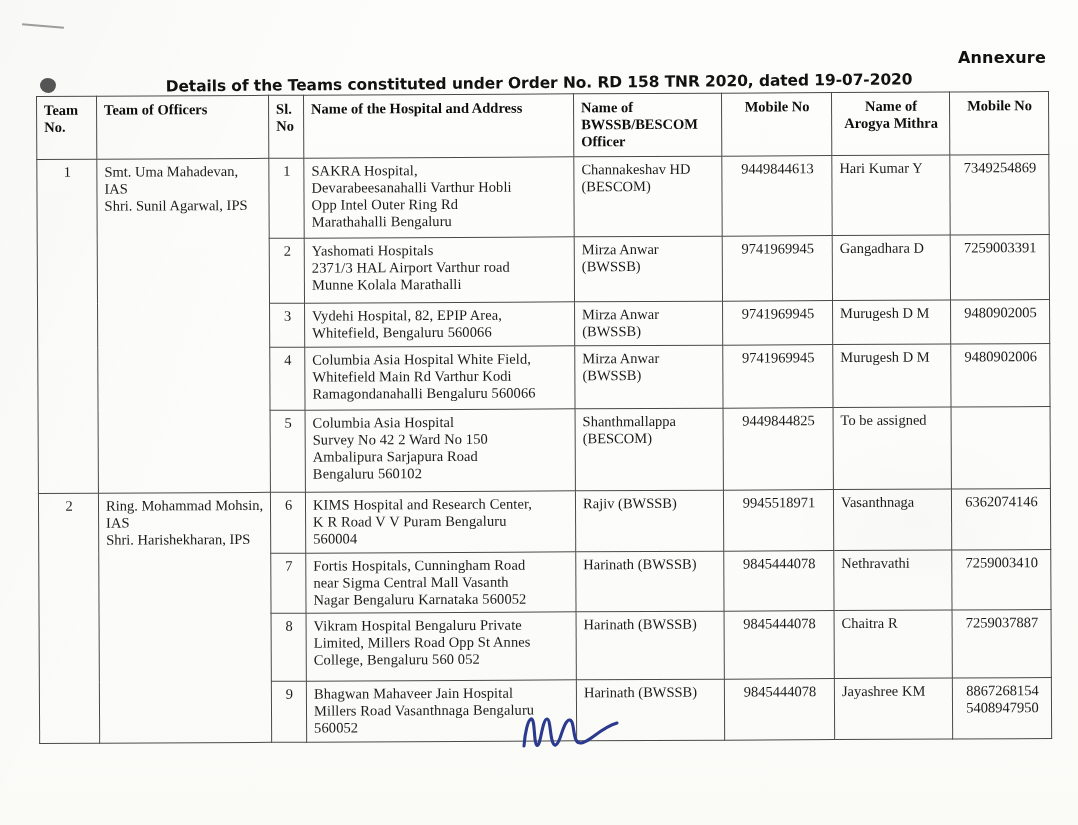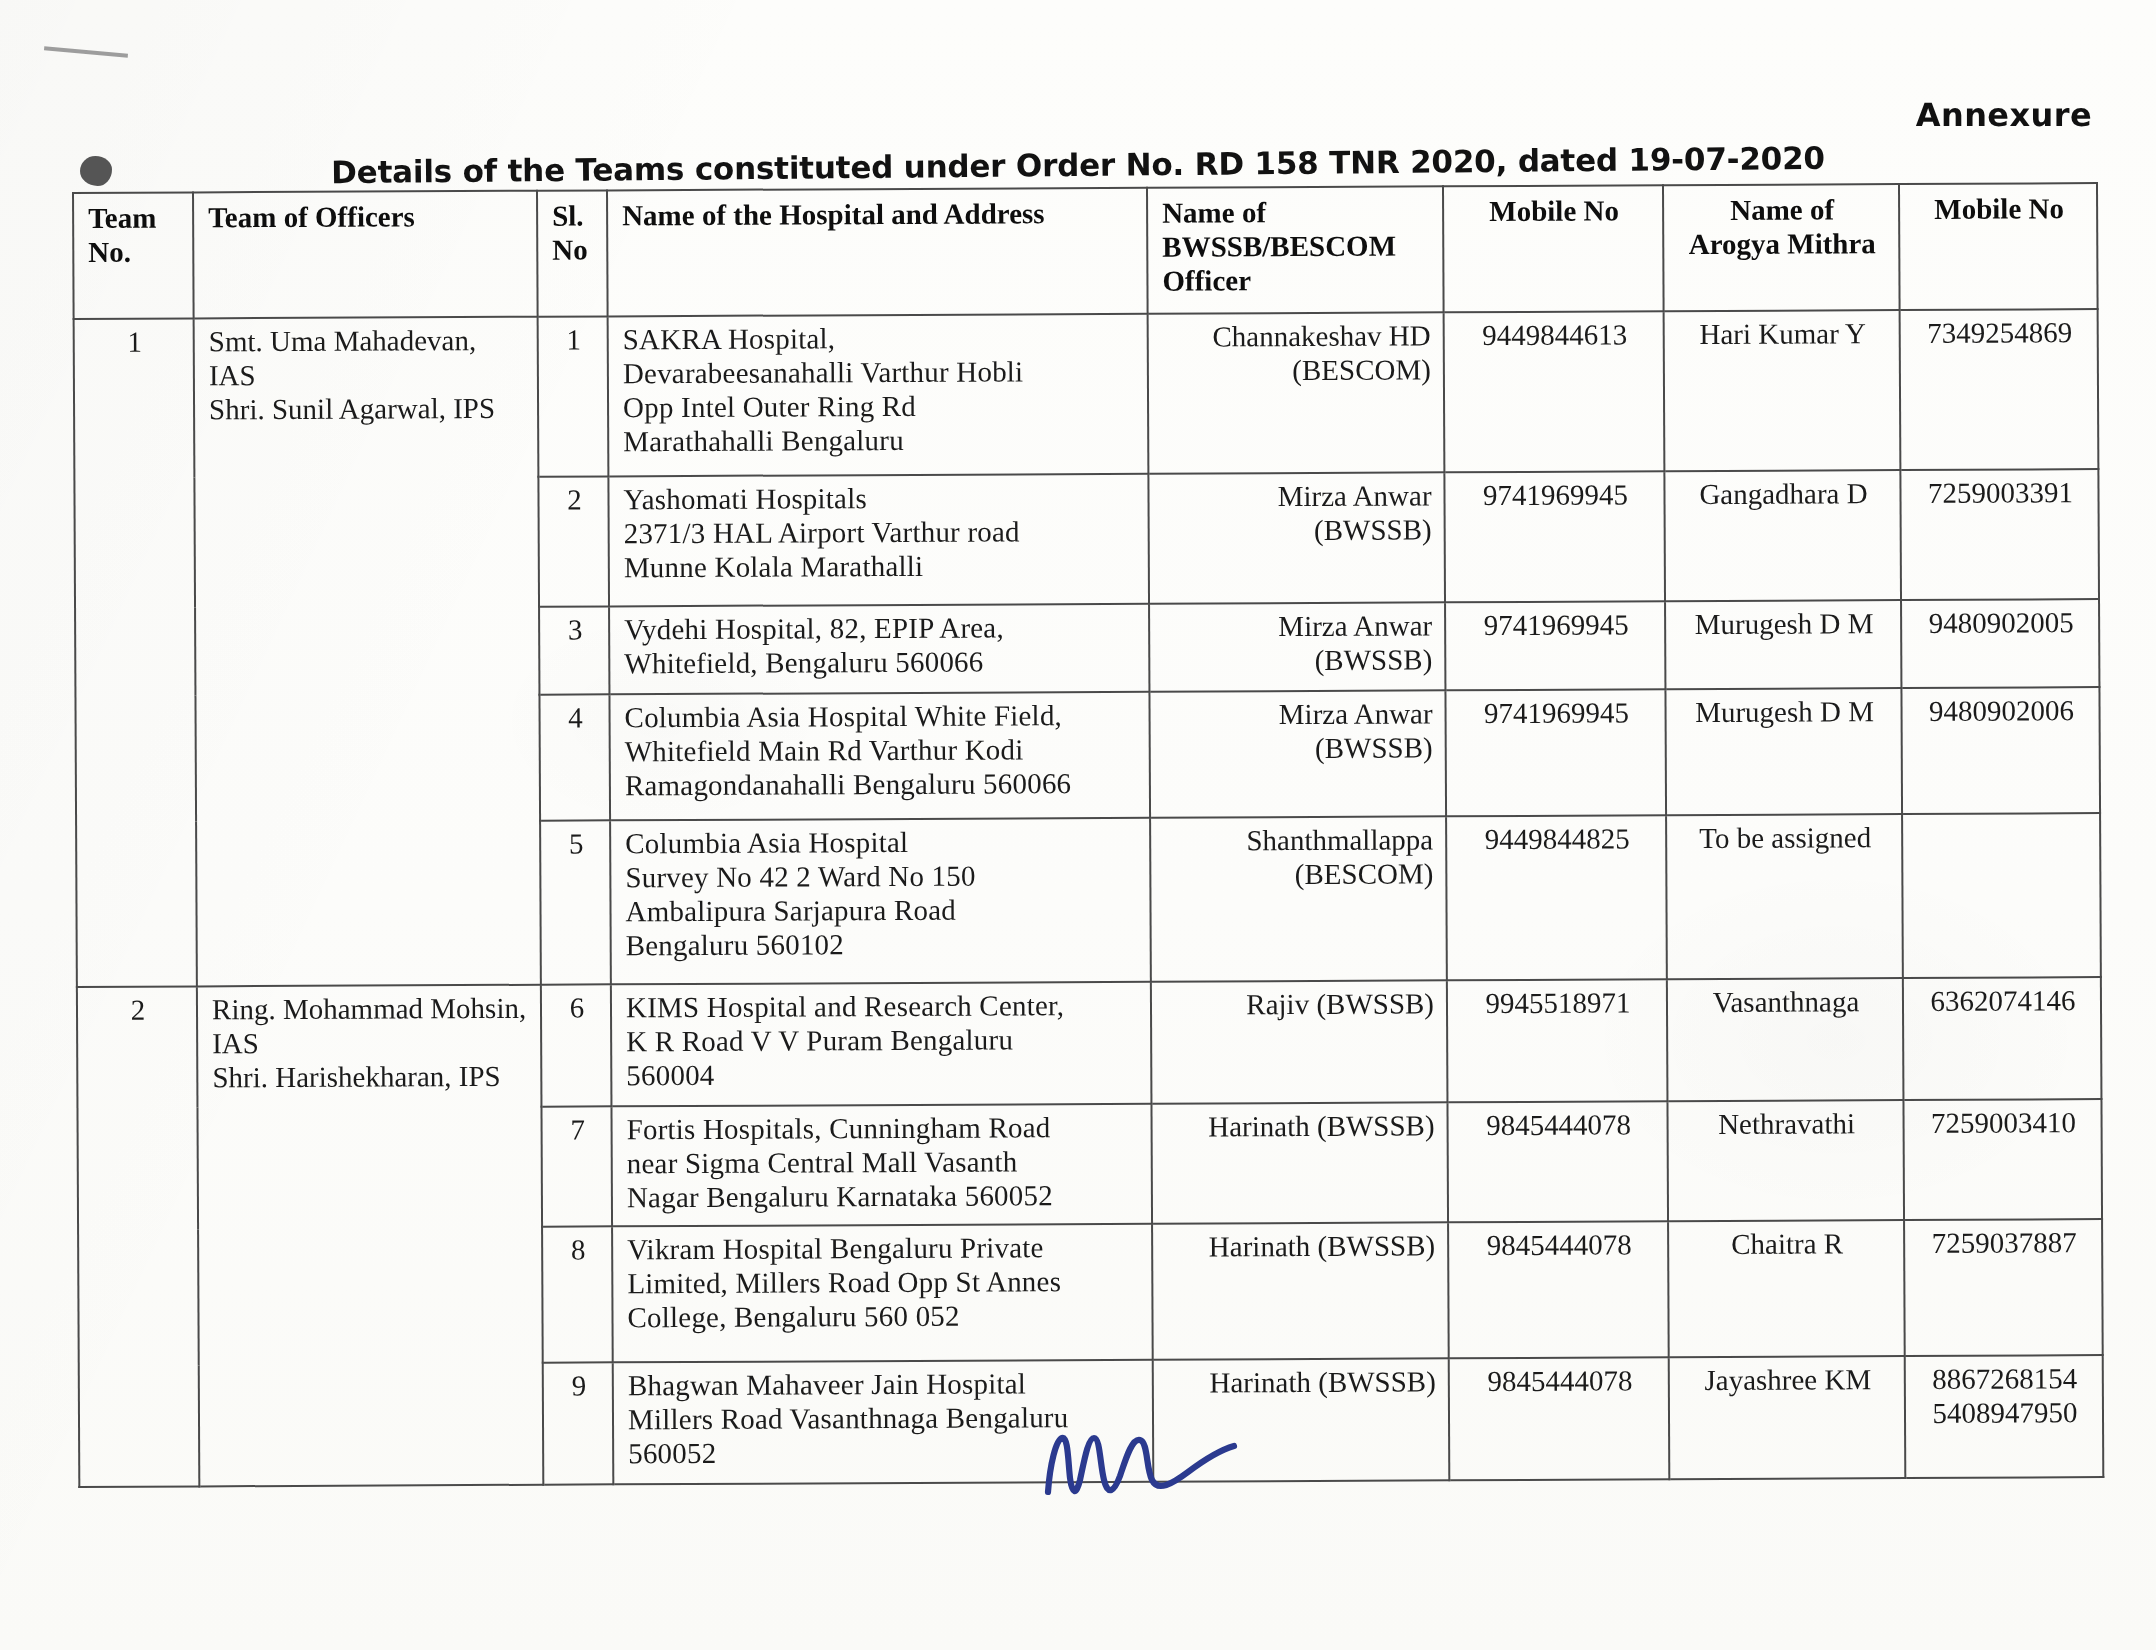--- a/index.html
+++ b/index.html
@@ -153,33 +153,33 @@
     vertical-align: middle;
     color: #2f2f2f;
     font-size: 14.5px;
   }
   .hosp-cell {
     line-height: 1.26;
     padding-top: 5px;
     letter-spacing: .1px;
   }
   .officer-cell {
-    text-align: right;
+    text-align: left;
     line-height: 1.2;
     padding-top: 5px;
   }
   .mobile-cell {
     text-align: center;
     padding-top: 5px;
     white-space: pre-line;
     line-height: 1.25;
     margin-left: 13px;
   }
   .mithra-cell {
-    text-align: center;
+    text-align: left;
     padding-top: 5px;
     line-height: 1.2;
   }
 
   
   .hdr-2l { line-height: 1.2; }
 
   
   .signature {
     position: absolute;

